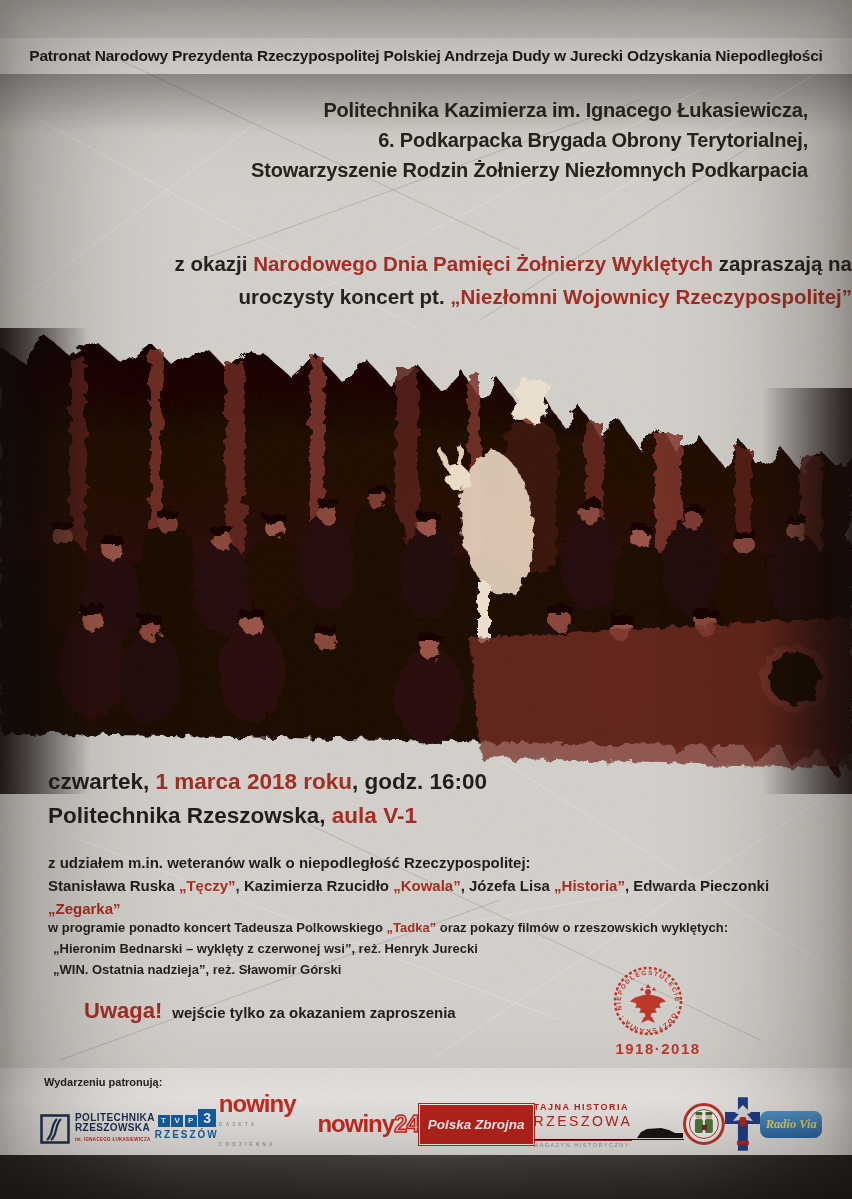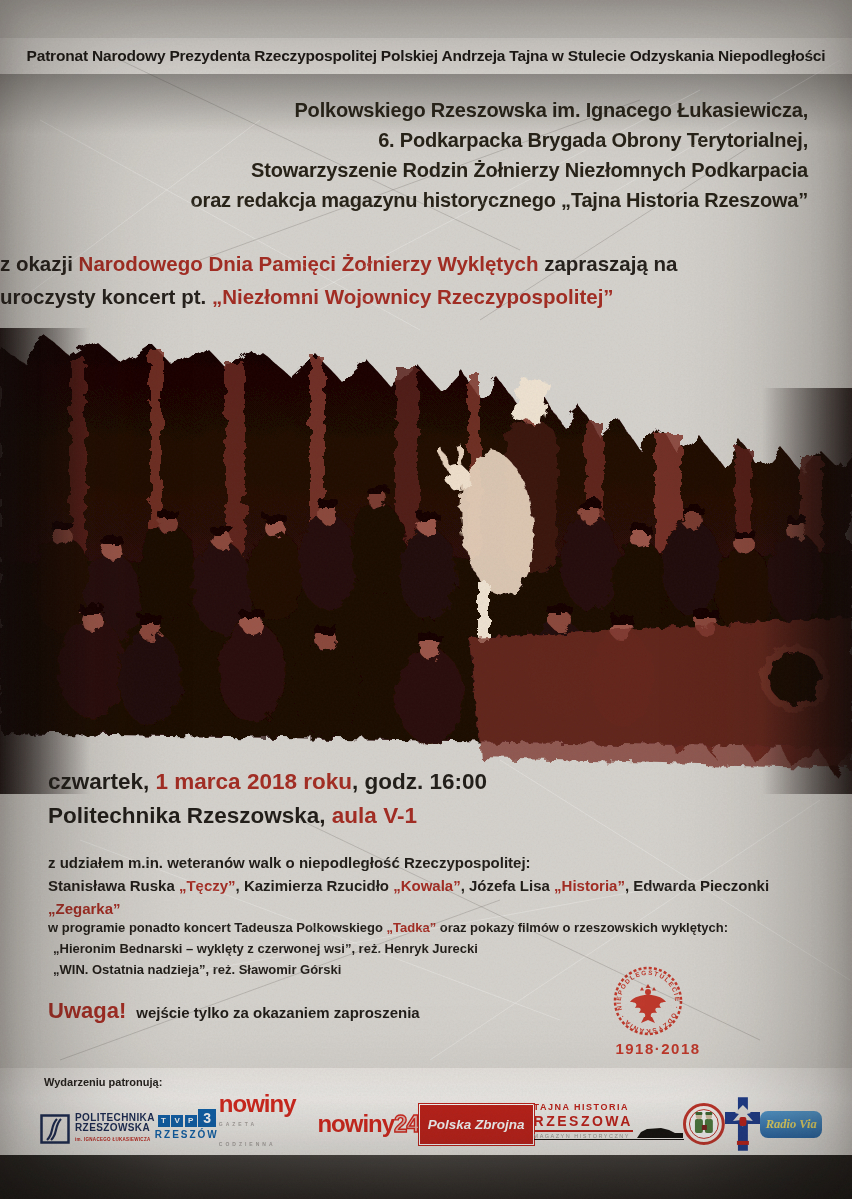--- a/index.html
+++ b/index.html
@@ -16,31 +16,31 @@
   .upper-shade{left:0;top:74px;width:852px;height:60px;
     background:linear-gradient(#9b9894,rgba(214,211,206,0));}
   
   .banner{left:0;top:38px;width:852px;height:36px;background:#e9e6e2;
     display:flex;align-items:center;justify-content:center;
     font-weight:700;font-size:15.5px;letter-spacing:-.2px;color:#1b1815;}
   
   .org{right:44px;top:95px;text-align:right;font-weight:700;font-size:20px;
     line-height:30px;letter-spacing:-.2px;color:#282319;}
   
-  .invite{left:0;top:247px;width:852px;text-align:left;font-weight:700;
+  .invite{left:0;top:247px;width:852px;text-align:right;font-weight:700;
     font-size:20.5px;line-height:33px;color:#26211c;}
   .red{color:var(--c-red,#a32d24);}
   
   .when{left:48px;font-weight:700;font-size:22.5px;color:#211d19;}
   .when1{top:769px;} .when2{top:803px;}
   .guests{left:48px;top:851px;width:780px;font-weight:700;font-size:15px;line-height:23px;color:#211d19;}
   .program{left:48px;top:917px;width:780px;font-weight:700;font-size:13px;line-height:21px;color:#211d19;}
   .program .film{padding-left:5px;}
   .uwaga{left:48px;top:998px;display:flex;align-items:baseline;gap:10px;}
-  .uwaga .warn{font-weight:700;font-size:22px;color:var(--c-red,#a32d24);}
+  .uwaga .warn{font-weight:700;font-size:22px;color:var(--c-red,#a32d24);margin-left:36px;}
   .uwaga .txt{font-weight:700;font-size:15px;color:#211d19;}
   
   .stamp{left:590px;top:946px;width:136px;height:116px;}
   
   .logo-band{left:0;top:1068px;width:852px;height:87px;
     background:linear-gradient(#e7e4e0,#f4f2ef 35%,#efede9);}
   .footer-label{left:44px;top:1076px;font-weight:700;font-size:11px;color:#24211e;}
   .logos{left:40px;top:1096px;width:782px;height:56px;display:flex;
     align-items:center;justify-content:space-between;}
   .bottom-strip{left:0;top:1155px;width:852px;height:44px;
@@ -64,48 +64,47 @@
   .nowiny{flex-direction:column;align-items:flex-start;line-height:20px;}
   .nowiny .t{font-weight:800;font-size:24px;letter-spacing:-1px;color:#d6281e;}
   .nowiny .s{font-size:5px;letter-spacing:3px;color:#a9a6a2;font-weight:700;}
   .n24 .t{font-weight:800;font-size:24px;letter-spacing:-1px;color:#d6281e;}
   .n24 .num{font-weight:800;font-size:24px;letter-spacing:-1px;color:rgba(214,40,30,.25);
     -webkit-text-stroke:1.4px #d6281e;}
   .pz{background:#c1221b;border:1.5px solid #fff;outline:1.5px solid #c1221b;
     padding:12px 8px;color:#fff;font-weight:700;font-style:italic;font-size:13.5px;white-space:nowrap;}
   .tajna{position:relative;width:150px;height:44px;}
   .tajna .l1{font-weight:700;font-size:9px;color:#c1221b;letter-spacing:1.5px;}
-  .tajna .l2{font-weight:700;font-size:14px;color:#c1221b;letter-spacing:2.5px;
-    border-bottom:2px solid #c1221b;display:inline-block;padding-bottom:1px;}
+  .tajna .l2{font-weight:400;font-size:14px;color:#c1221b;letter-spacing:2.5px;
+    border-bottom:2px solid #c1221b;display:inline-block;padding-bottom:10px;}
   .tajna .l3{font-size:5.5px;color:#9a9792;letter-spacing:1.5px;margin-top:1px;}
   .tajna .base{position:absolute;left:0;bottom:6px;width:150px;height:1.5px;background:#141210;}
   .tajna svg{position:absolute;right:0;bottom:7px;}
   .radiovia{width:62px;height:27px;border-radius:8px;
     background:linear-gradient(#56a0d8,#2a6cae);display:flex;align-items:center;justify-content:center;
     font-family:Liberation Serif, serif;font-style:italic;font-weight:700;
     font-size:12.5px;color:#f3e26a;}
 </style>
 </head>
 <body>
 
 <div class="poster">
 
   <div class="abs top-zone"></div>
 
   <div class="abs banner">
-    <span>Patronat Narodowy Prezydenta Rzeczypospolitej Polskiej Andrzeja Tajna w Stulecie Odzyskania Niepodległości</span>
+    <span>Patronat Narodowy Prezydenta Rzeczypospolitej Polskiej Andrzeja Dudy w Jurecki Odzyskania Niepodległości</span>
   </div>
 
   <div class="abs upper-shade"></div>
 
   <div class="abs org">
-    <div>Polkowskiego Rzeszowska im. Ignacego Łukasiewicza,</div>
+    <div>Politechnika Kazimierza im. Ignacego Łukasiewicza,</div>
     <div>6. Podkarpacka Brygada Obrony Terytorialnej,</div>
     <div>Stowarzyszenie Rodzin Żołnierzy Niezłomnych Podkarpacia</div>
-    <div>oraz redakcja magazynu historycznego „Tajna Historia Rzeszowa”</div>
   </div>
 
   <div class="abs invite">
     <div><span>z okazji </span><span class="red">Narodowego Dnia Pamięci Żołnierzy Wyklętych</span><span> zapraszają na</span></div>
     <div><span>uroczysty koncert pt. </span><span class="red">„Niezłomni Wojownicy Rzeczypospolitej”</span></div>
   </div>
 
   <svg class="abs" style="left:0;top:328px" width="852" height="466" viewBox="0 0 852 466">
     <defs>
       <filter id="rough" x="-5%" y="-5%" width="110%" height="110%">

